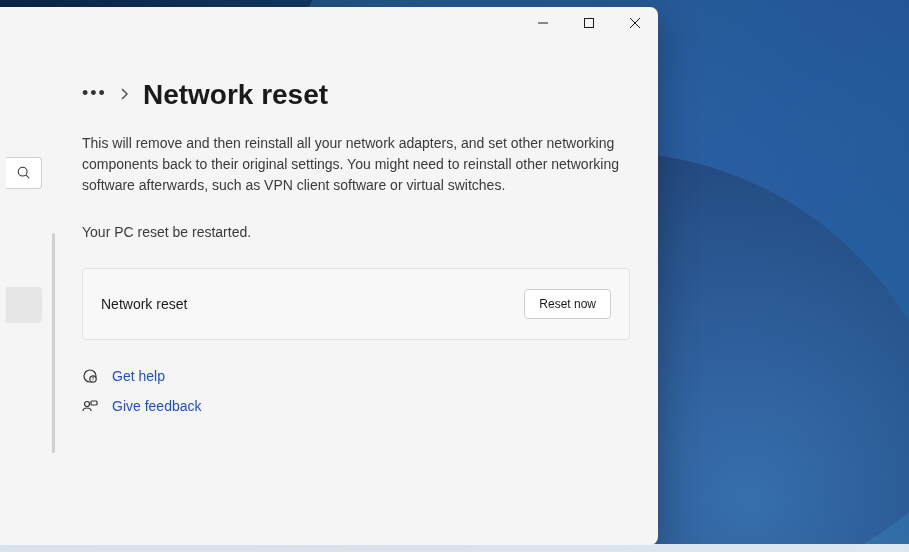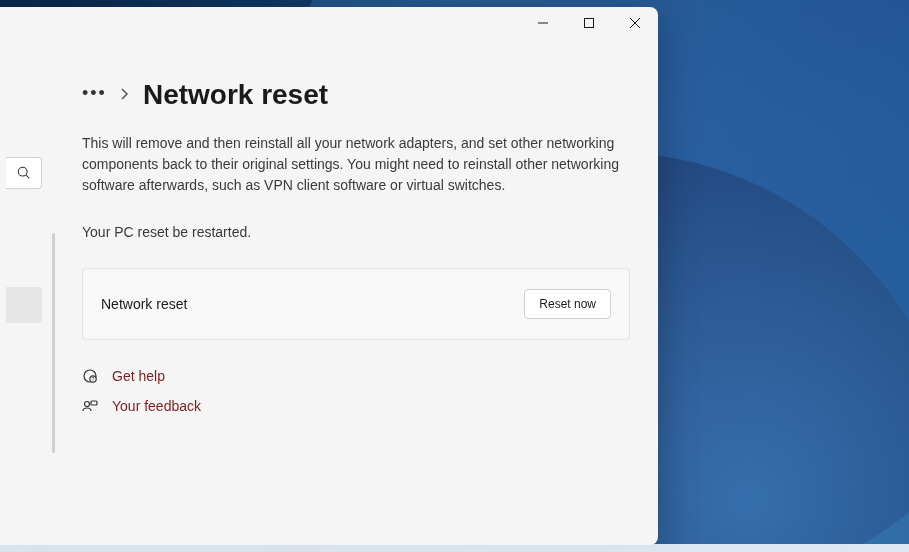--- a/index.html
+++ b/index.html
@@ -195,21 +195,21 @@
 }
 .link-icon {
   width: 16px;
   height: 16px;
   color: #333;
   display: flex;
   align-items: center;
   justify-content: center;
 }
 .link-text {
-  color: #7f1d1d;
+  color: #1d4ed8;
   font-size: 14px;
 }
 </style>
 </head>
 <body>
 
 <div class="wallpaper">
   <div class="swoop1"></div>
   <div class="swoop2"></div>
 </div>
@@ -282,21 +282,21 @@
       </div>
 
       <div class="link-row">
         <span class="link-icon">
           <svg width="16" height="16" viewBox="0 0 16 16">
             <circle cx="5" cy="6" r="2.5" fill="none" stroke="#333" stroke-width="1.2"></circle>
             <path d="M1 13 Q1 10 5 10 Q9 10 9 13" fill="none" stroke="#333" stroke-width="1.2"></path>
             <rect x="9" y="3" width="6" height="4" rx="1" fill="none" stroke="#333" stroke-width="1.2"></rect>
           </svg>
         </span>
-        <span class="link-text">Your feedback</span>
+        <span class="link-text">Give feedback</span>
       </div>
 
     </div>
   </div>
 
 </div>
 
 <div class="taskbar"></div>
 
 </body></html>

